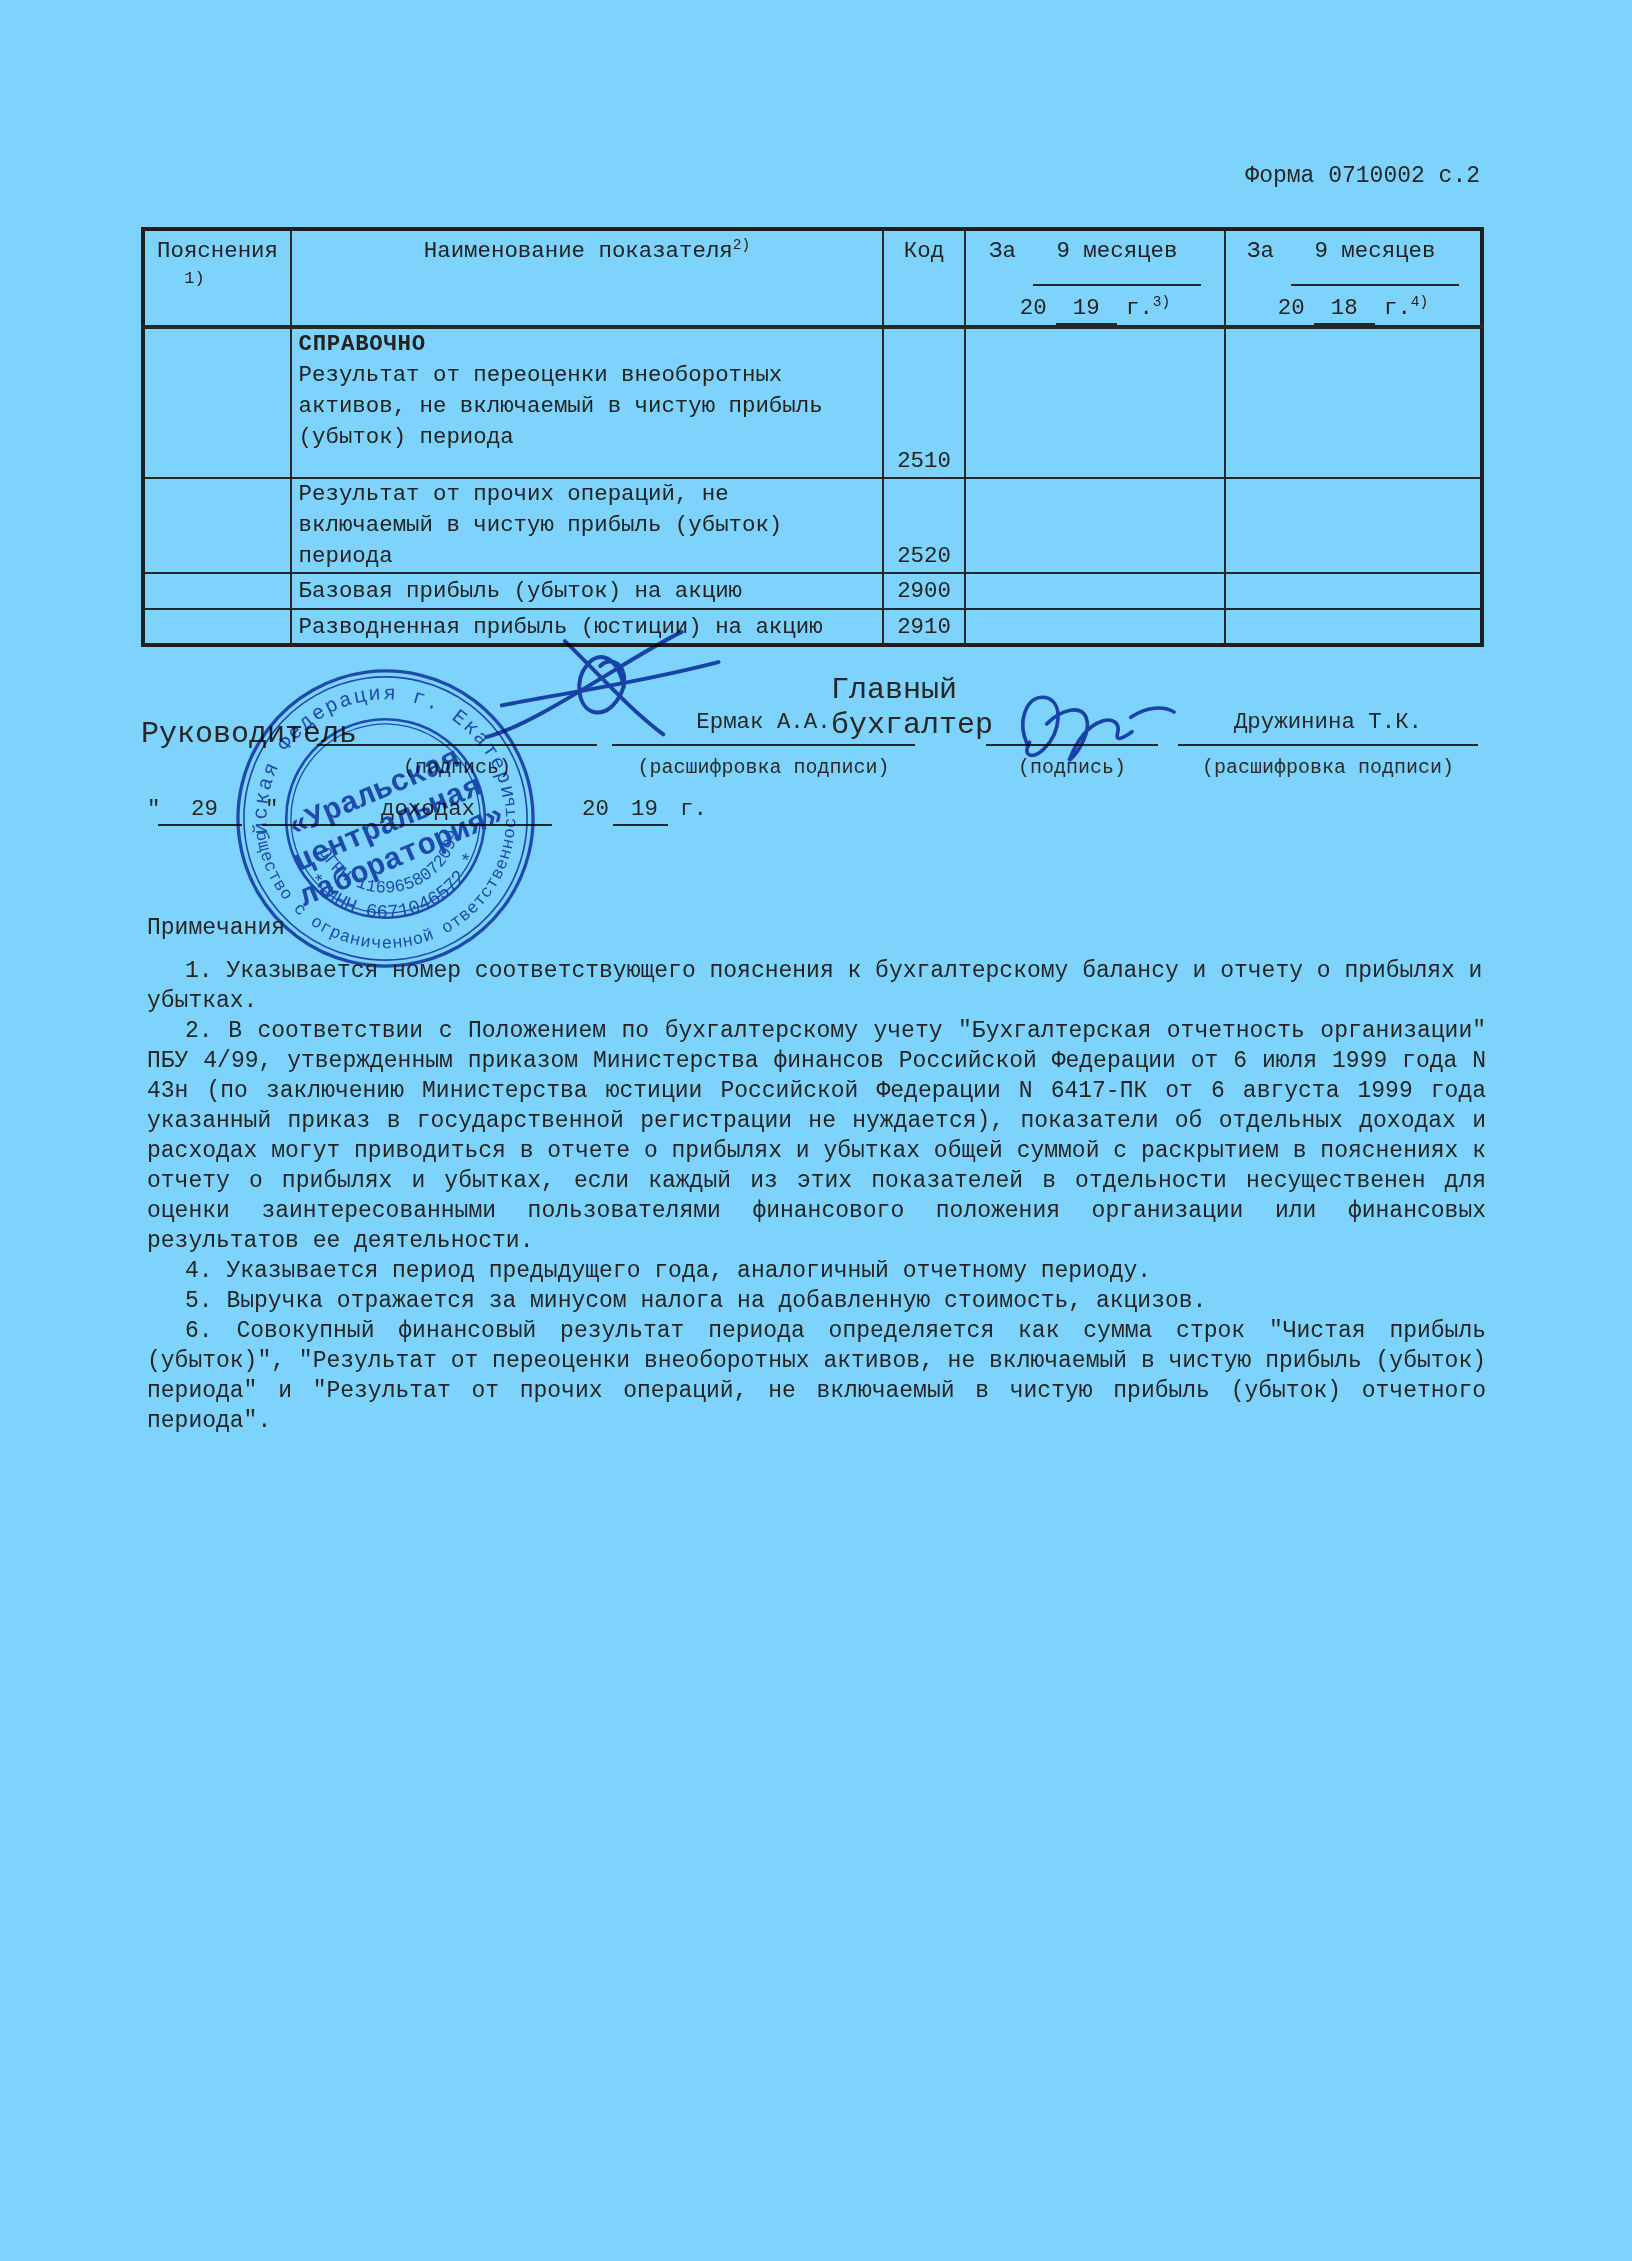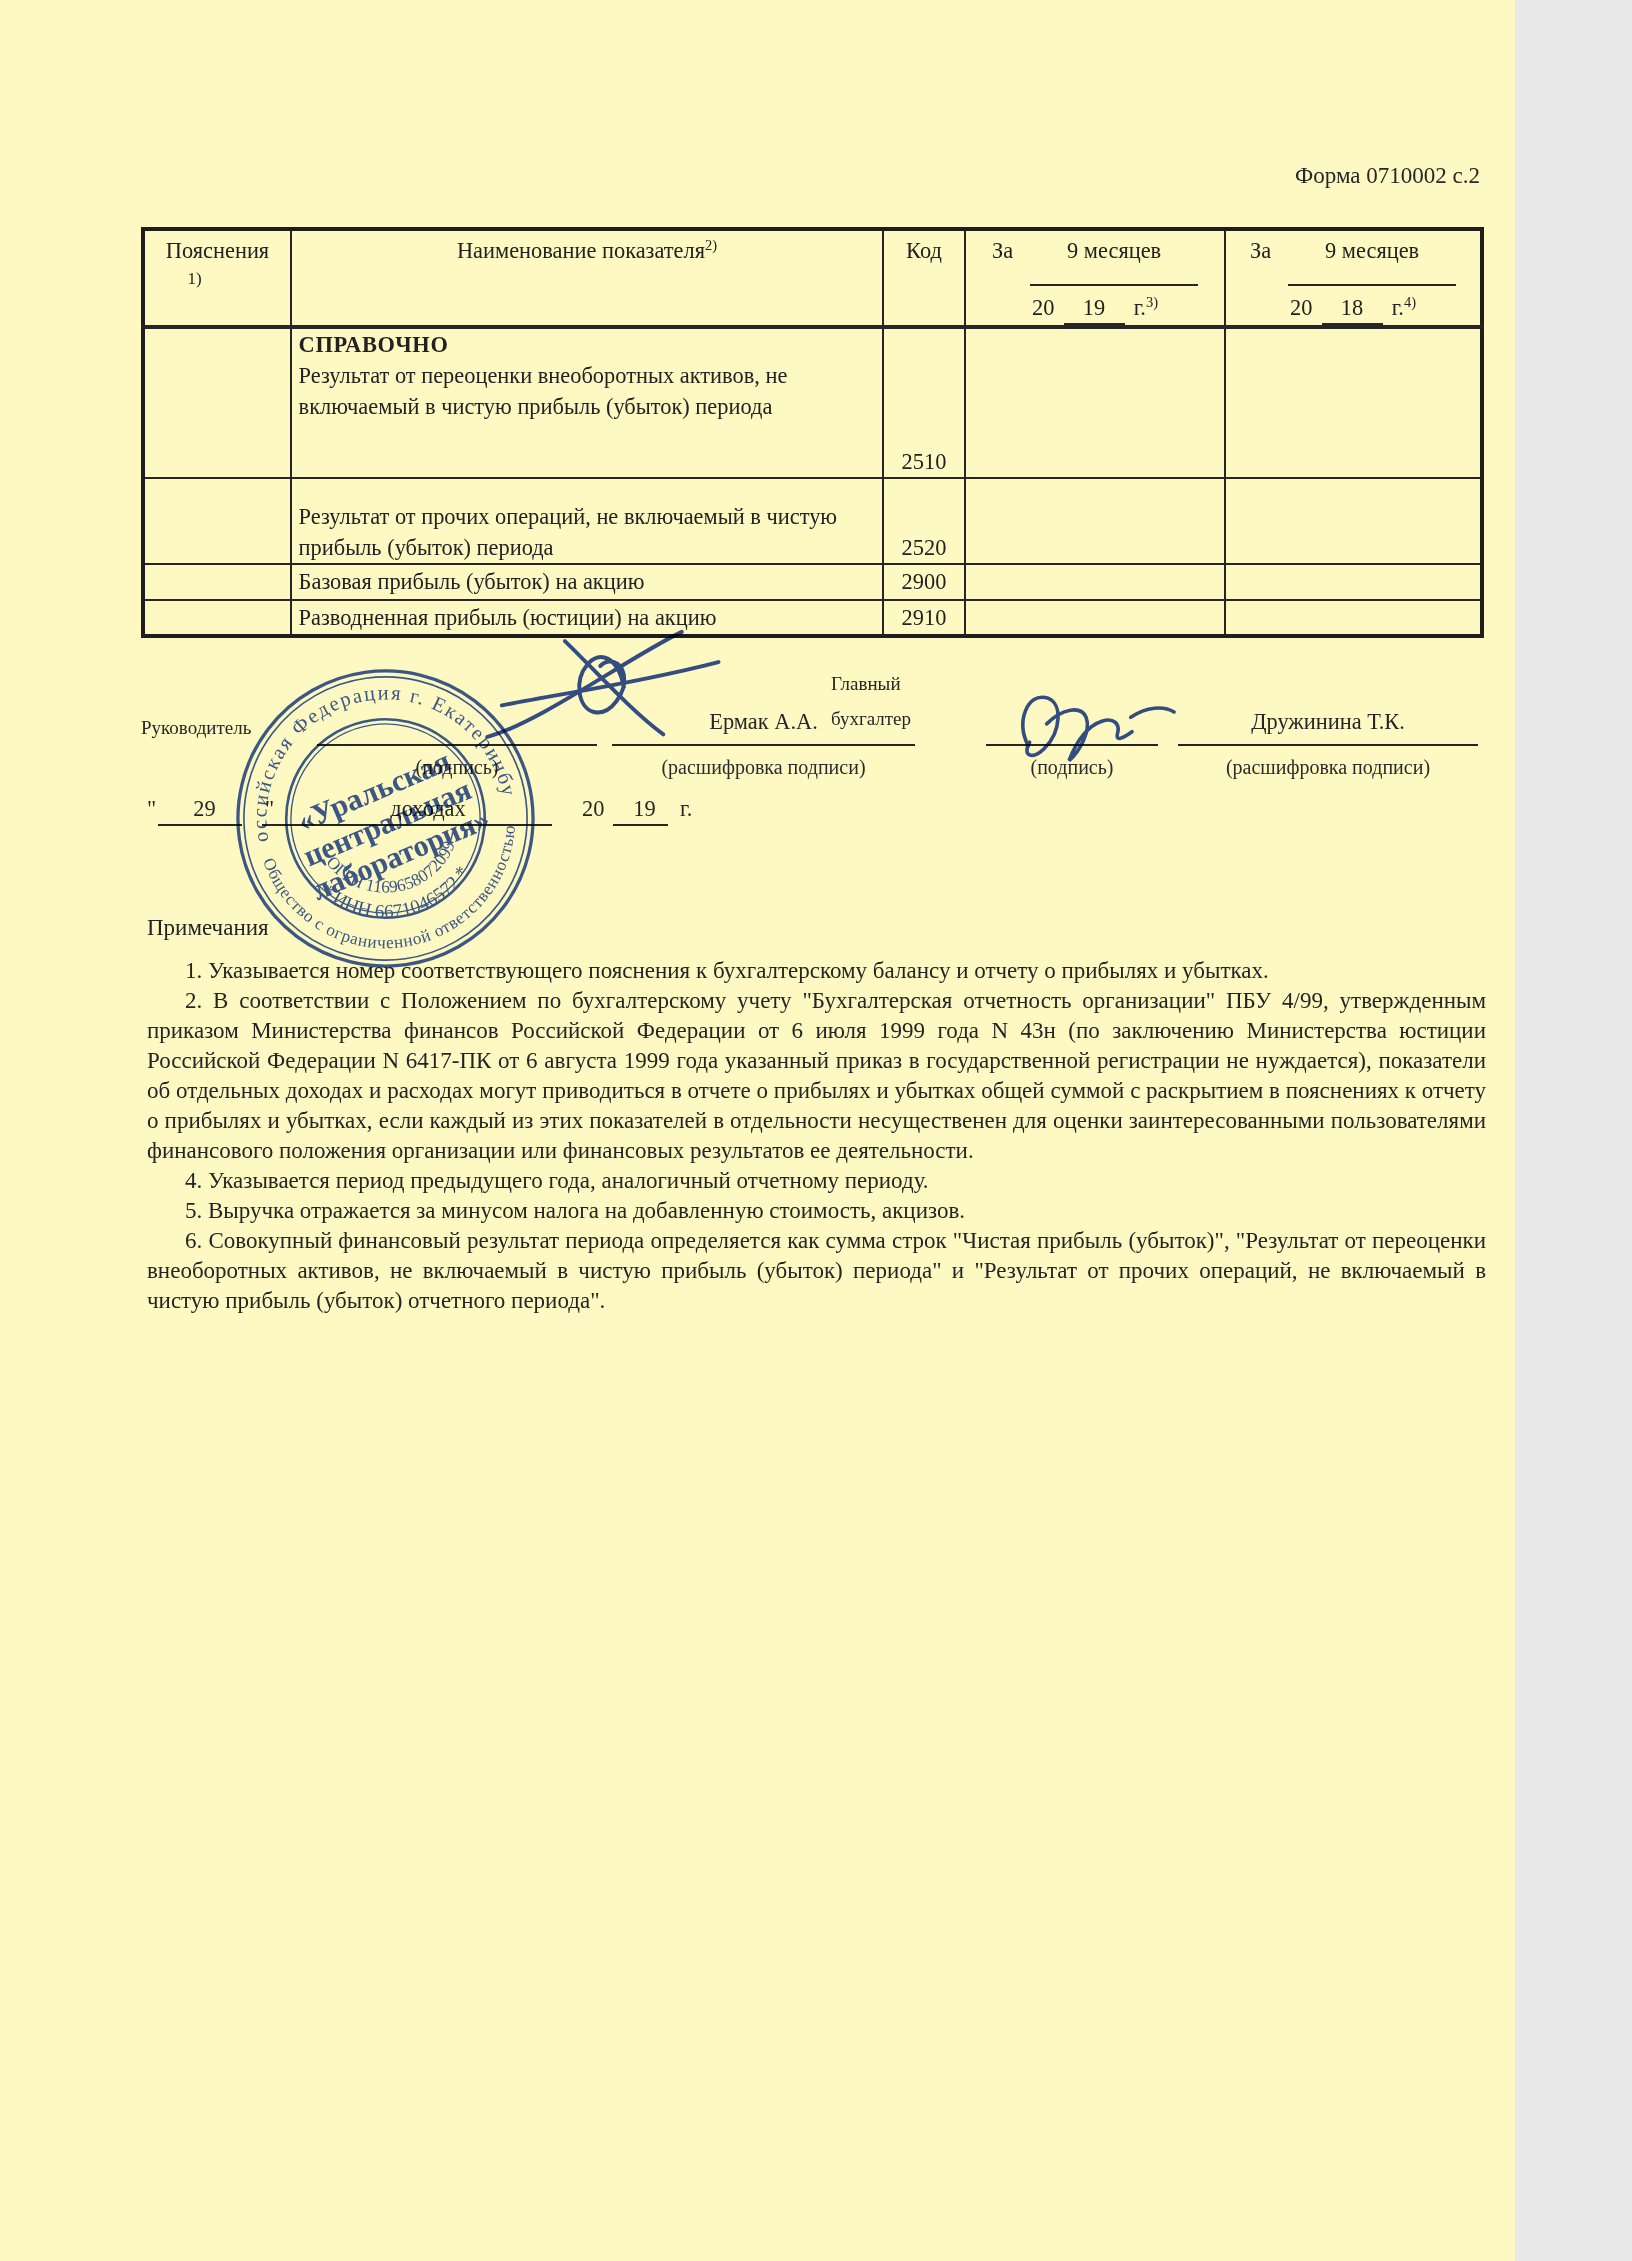--- a/index.html
+++ b/index.html
@@ -1,20 +1,20 @@
 <!DOCTYPE html>
 <html lang="ru" style="font-size:10.5px"><head>
 <meta charset="utf-8">
 <style>
   html,body{margin:0;padding:0;background:#e8e8e8;}
   .sheet{
     position:relative;
-    width:1515px;height:2261px;
-    background:#fef9c3;
-    font-family:Liberation Serif, serif;
+    width:1632px;height:2261px;
+    background:#7dd3fc;
+    font-family:Liberation Mono, monospace;
     color:#262626;
     overflow:hidden;
   }
   
   .form-label{
     position:absolute;top:163px;left:141px;width:1339px;
     text-align:right;font-size:23px;
   }
   
   table.report{
@@ -42,21 +42,21 @@
   .hdr .sup-line{font-size:17px;margin-top:5.3px;padding-right:46px;}
   .p-line1{white-space:nowrap;}
   .p-line1 .za{margin-right:17px;}
   .p-line1 .months{display:inline-block;min-width:168px;text-align:center;
     border-bottom:2.6px solid #262626;padding-bottom:20px;}
   .p-line2{margin-top:9.2px;white-space:nowrap;}
   .p-line2 .year{display:inline-block;min-width:61px;text-align:center;
     border-bottom:2.6px solid #262626;margin:0 9.2px;padding-bottom:2.6px;}
   
   .abs{position:absolute;}
-  .lbl{font-size:19px;}
+  .lbl{font-size:30px;}
   .sig-line{border-bottom:2.6px solid #262626;height:0;}
   .cap{font-size:20px;text-align:center;color:#2b2b2b;}
   .name{font-size:22.4px;text-align:center;}
   .dt{font-size:22.4px;}
   .u{border-bottom:2.6px solid #262626;height:0;}
   svg.signature{mix-blend-mode:multiply;}
   
   .stamp-wrap{position:absolute;left:232px;top:665px;width:307px;height:307px;
     mix-blend-mode:multiply;opacity:.92;}
   

